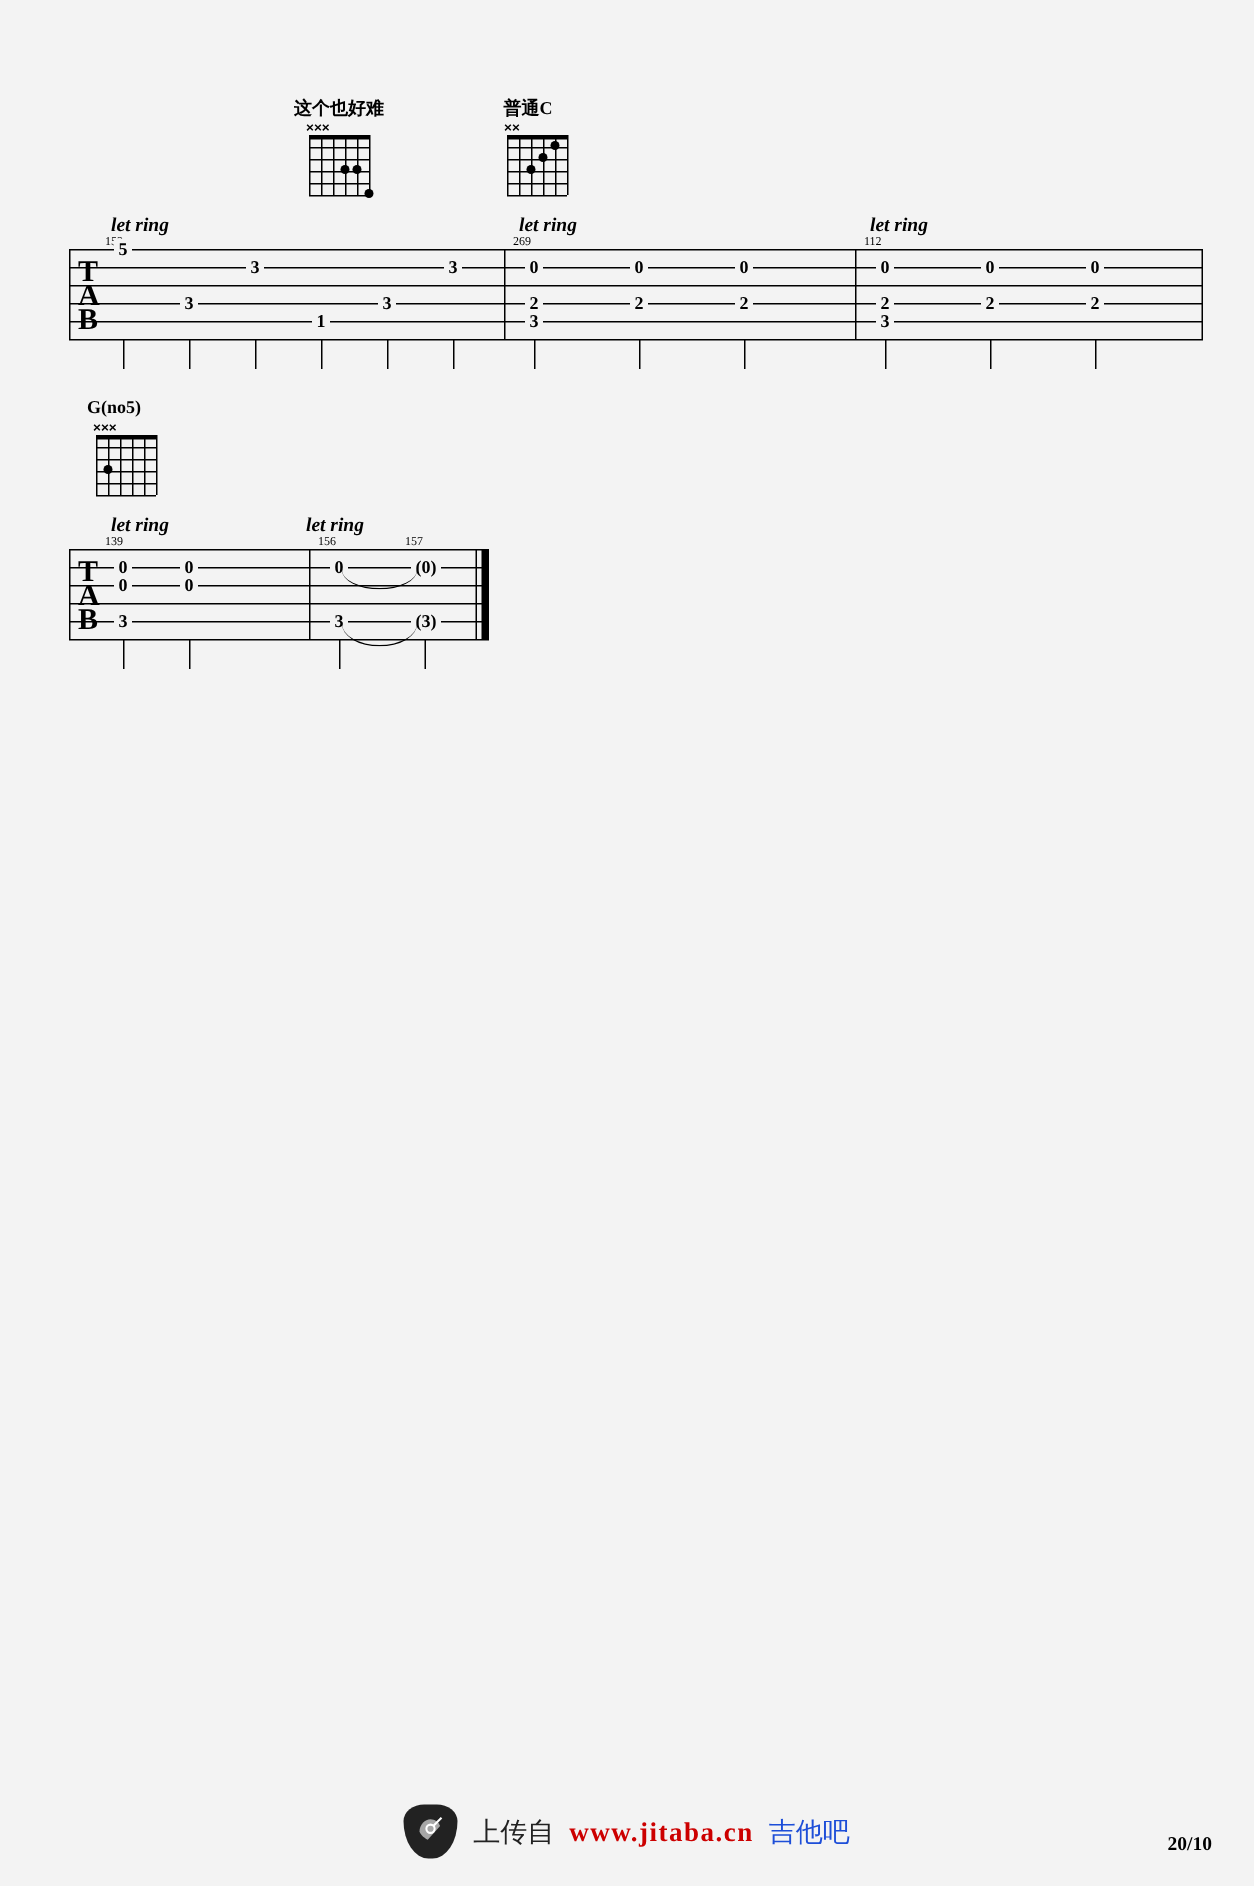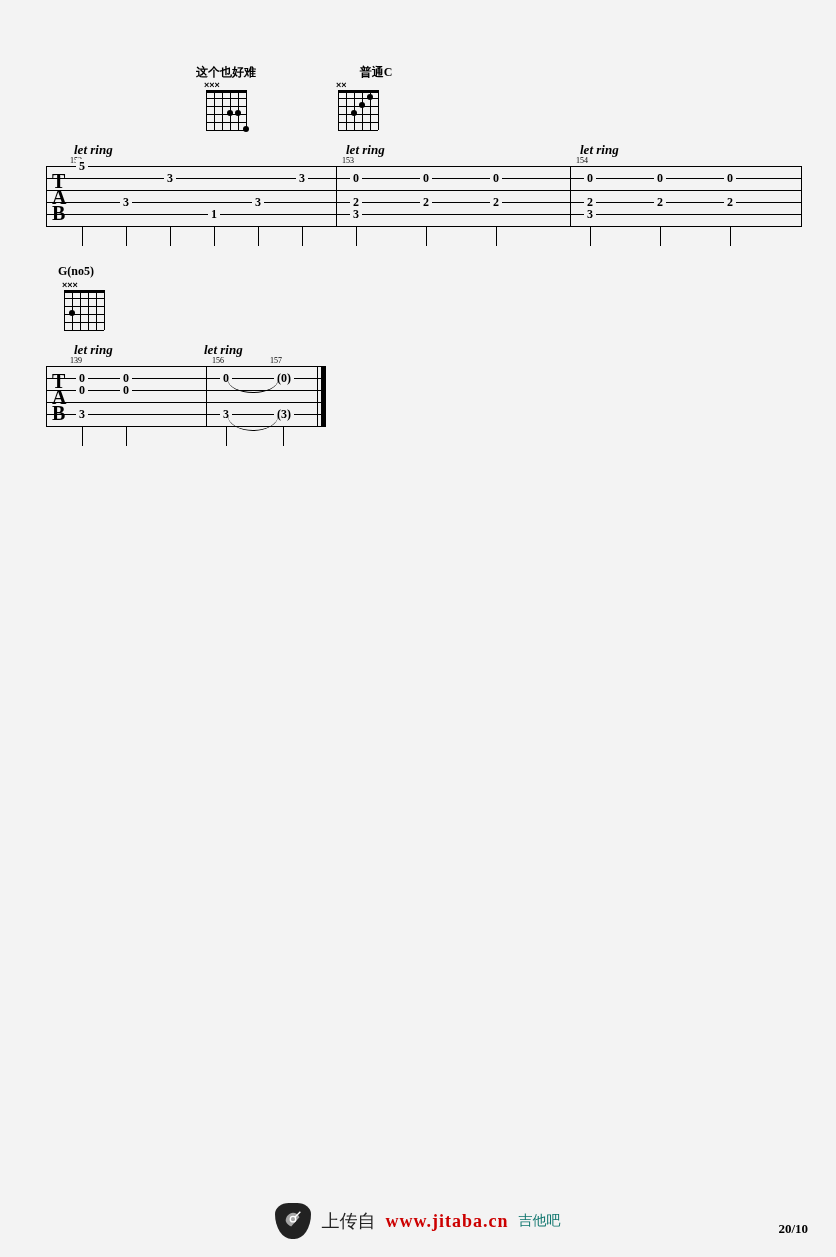--- a/index.html
+++ b/index.html
@@ -123,21 +123,21 @@
     height: 36px;
     background: #222;
     border-radius: 50% 50% 60% 60% / 40% 40% 90% 90%;
     display: flex;
     align-items: center;
     justify-content: center;
   }
   .pick-icon svg { width: 22px; height: 22px; }
   .footer-upload { font-size: 18px; color: #222; }
   .footer-url { font-size: 18px; color: #c00; font-weight: bold; letter-spacing: 1px; }
-  .footer-site { font-size: 14px; color: #0f766e; }
+  .footer-site { font-size: 18px; color: #1d4ed8; }
   .page-num {
     position: absolute;
     right: 28px;
     bottom: 20px;
     font-weight: bold;
     font-size: 13px;
   }
   .barline {
     position: absolute;
     width: 1px;
@@ -189,33 +189,33 @@
     <div class="stem" style="left:80px; top:60px; height:20px;"></div>
     <div class="num" style="left:118px; top:5px;">3</div>
     <div class="stem" style="left:124px; top:60px; height:20px;"></div>
     <div class="num" style="left:162px; top:41px;">1</div>
     <div class="stem" style="left:168px; top:60px; height:20px;"></div>
     <div class="num" style="left:206px; top:29px;">3</div>
     <div class="stem" style="left:212px; top:60px; height:20px;"></div>
     <div class="num" style="left:250px; top:5px;">3</div>
     <div class="stem" style="left:256px; top:60px; height:20px;"></div>
 
-    <div class="barnum" style="left:296px; top:-10px;">153</div>
+    <div class="barnum" style="left:296px; top:-10px;">269</div>
     <div class="num" style="left:304px; top:5px;">0</div>
     <div class="num" style="left:304px; top:29px;">2</div>
     <div class="num" style="left:304px; top:41px;">3</div>
     <div class="stem" style="left:310px; top:60px; height:20px;"></div>
     <div class="num" style="left:374px; top:5px;">0</div>
     <div class="num" style="left:374px; top:29px;">2</div>
     <div class="stem" style="left:380px; top:60px; height:20px;"></div>
     <div class="num" style="left:444px; top:5px;">0</div>
     <div class="num" style="left:444px; top:29px;">2</div>
     <div class="stem" style="left:450px; top:60px; height:20px;"></div>
 
-    <div class="barnum" style="left:530px; top:-10px;">154</div>
+    <div class="barnum" style="left:530px; top:-10px;">112</div>
     <div class="num" style="left:538px; top:5px;">0</div>
     <div class="num" style="left:538px; top:29px;">2</div>
     <div class="num" style="left:538px; top:41px;">3</div>
     <div class="stem" style="left:544px; top:60px; height:20px;"></div>
     <div class="num" style="left:608px; top:5px;">0</div>
     <div class="num" style="left:608px; top:29px;">2</div>
     <div class="stem" style="left:614px; top:60px; height:20px;"></div>
     <div class="num" style="left:678px; top:5px;">0</div>
     <div class="num" style="left:678px; top:29px;">2</div>
     <div class="stem" style="left:684px; top:60px; height:20px;"></div>
@@ -240,21 +240,21 @@
         <div class="hline" style="top:8px;"></div>
         <div class="hline" style="top:16px;"></div>
         <div class="hline" style="top:24px;"></div>
         <div class="hline" style="top:32px;"></div>
         <div class="hline" style="top:40px;"></div>
     </div>
     <div class="dot" style="left:21px; top:30px;"></div>
     <div class="dot" style="left:29px; top:30px;"></div>
     <div class="dot" style="left:37px; top:46px;"></div>
   </div>
-  <div class="chord-label" style="left:346px; top:64px; width:60px;">普通C</div>
+  <div class="chord-label" style="left:322px; top:64px; width:60px;">普通C</div>
   <div class="chord-diagram" style="left:338px; top:80px;">
     <div class="x" style="left:-2px;">××</div>
     <div class="nut"></div>
     <div class="grid">
       <div class="vline" style="left:0;"></div>
         <div class="vline" style="left:8px;"></div>
         <div class="vline" style="left:16px;"></div>
         <div class="vline" style="left:24px;"></div>
         <div class="vline" style="left:32px;"></div>
         <div class="vline" style="left:40px;"></div>

